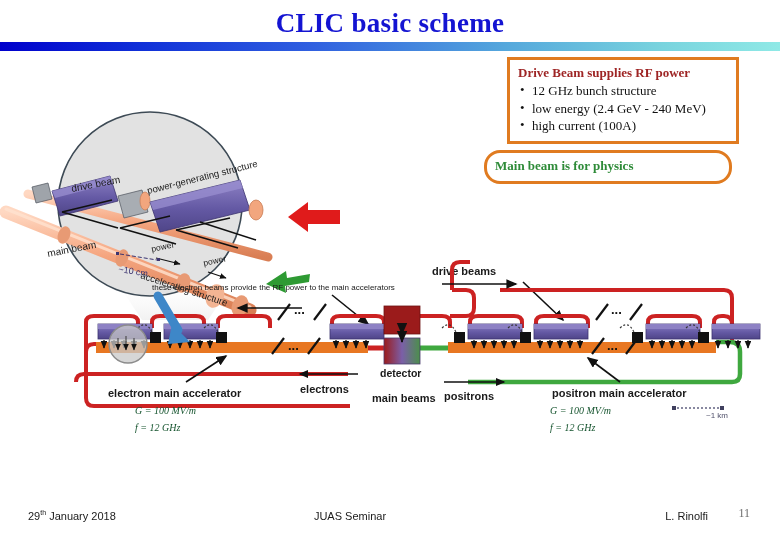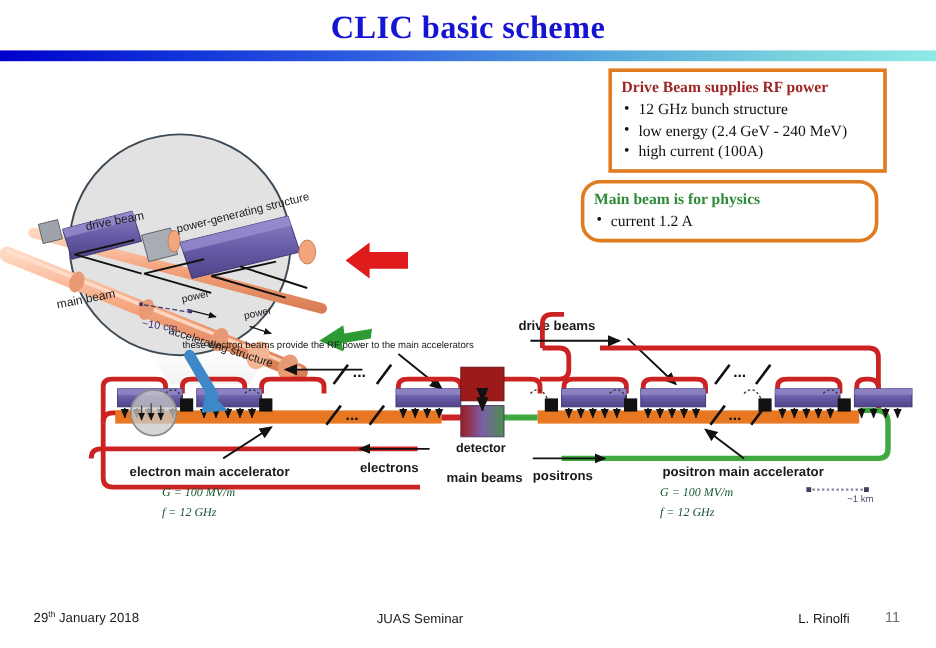--- a/index.html
+++ b/index.html
@@ -85,21 +85,21 @@
   
   .footer-item {
     position: absolute; bottom: 18px;
     font-family: "Liberation Sans", sans-serif;
     font-size: 11px; color: #1a1a1a;
   }
   #footer-date { left: 28px; }
   #footer-date sup { font-size: 7px; vertical-align: super; }
   #footer-event { left: 0; width: 700px; text-align: center; }
   #footer-author { right: 72px; text-align: center; }
-  #footer-page { right: 30px; color: #6e6e6e; font-size: 12px; bottom: 19px; }
+  #footer-page { right: 30px; color: #6e6e6e; font-size: 12px; bottom: 19px; font-family: Liberation Serif, serif; }
 </style>
 </head>
 <body>
 
 <div class="slide">
 
   <div class="title">CLIC basic scheme</div>
   <div class="title-rule"></div>
 
   <div class="infobox" id="box-drive">
@@ -107,21 +107,20 @@
     <ul class="box-list">
       <li>12 GHz bunch structure</li>
       <li>low energy (2.4 GeV - 240 MeV)</li>
       <li>high current (100A)</li>
     </ul>
   </div>
 
   <div class="infobox" id="box-main">
     <div class="box-head head-green">Main beam is for physics</div>
     <ul class="box-list">
-      <li>current 1.2 A</li>
     </ul>
   </div>
 
   <svg id="diagram" viewBox="0 0 780 400">
     <defs>
       <linearGradient id="pipeGrad" x1="0" y1="0" x2="0" y2="1">
         <stop offset="0%" stop-color="#FFD8C2"></stop>
         <stop offset="45%" stop-color="#F5A57F"></stop>
         <stop offset="100%" stop-color="#D97E54"></stop>
       </linearGradient>

